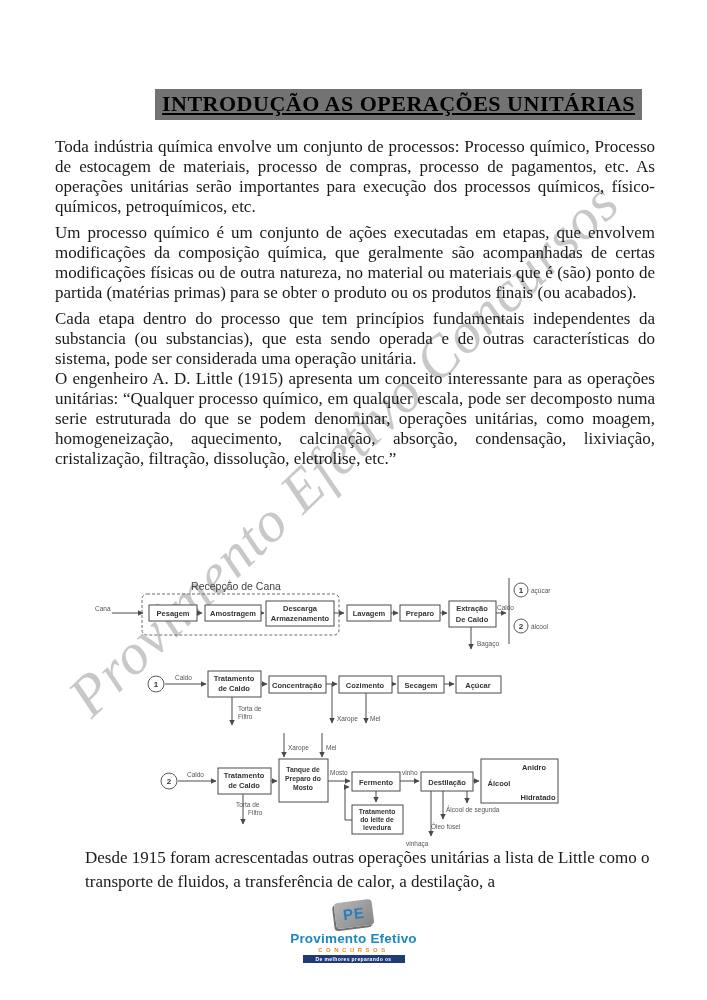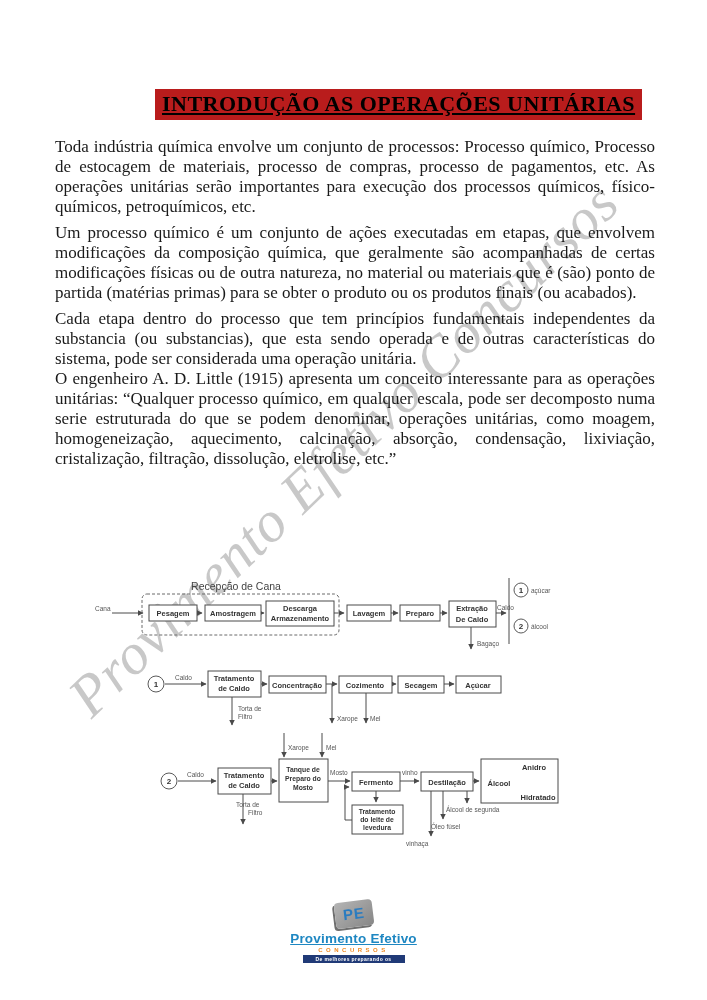--- a/index.html
+++ b/index.html
@@ -11,21 +11,21 @@
   #watermark {
     position:absolute; left:78px; top:672px; z-index:0;
     transform:rotate(-44deg); transform-origin:0 50%;
     font-family:"Liberation Serif", serif; font-style:italic;
     font-size:58px; letter-spacing:1px; white-space:nowrap;
     color:rgba(125,125,125,0.42);
   }
   
   #title-wrap { position:absolute; left:155px; top:89px; z-index:2; }
   #title {
-    display:inline-block; background:#b91c1c; color:#000;
+    display:inline-block; background:#737373; color:#000;
     font-size:22px; font-weight:bold; text-decoration:underline;
     padding:2px 7px 3px 7px; letter-spacing:0.5px;
   }
   
   #text-col { position:absolute; left:55px; top:137px; width:600px; z-index:1; }
   #text-col p {
     margin:0 0 6px 0; font-size:17px; line-height:20px;
     text-align:justify; text-justify:inter-word;
   }
   #text-col p.nogap { margin-bottom:0; }
@@ -50,21 +50,21 @@
   #logo-cube {
     display:inline-block; width:38px; height:26px; border-radius:4px;
     background:linear-gradient(145deg,#b5b5b5,#868686);
     box-shadow:-2px 2px 0 #6f6f6f; transform:rotate(-7deg);
     line-height:26px; text-align:center;
     font-family:"Liberation Sans",sans-serif; font-weight:bold; font-size:15px;
     color:#2a7cc0; letter-spacing:1px;
   }
   #logo-brand {
     margin-top:4px; font-family:"Liberation Sans",sans-serif;
-    font-size:13.5px; font-weight:bold; color:#1e87c2; letter-spacing:0.2px;text-decoration:underline;
+    font-size:13.5px; font-weight:bold; color:#1e87c2; letter-spacing:0.2px;
   }
   #logo-sub {
     font-family:"Liberation Sans",sans-serif; font-size:6px; font-weight:bold;
     color:#f08a24; letter-spacing:3.5px; margin-top:1px;
   }
   #logo-bar {
     margin:2px auto 0 auto; width:102px; height:8px; background:#203a77;
     color:#ffffff; font-family:"Liberation Sans",sans-serif; font-size:5px;
     line-height:8px; letter-spacing:0.4px; font-weight:bold;
   }
@@ -80,20 +80,21 @@
     <span id="title">INTRODUÇÃO AS OPERAÇÕES UNITÁRIAS</span>
   </div>
 
   <div id="text-col">
     <p>Toda indústria química envolve um conjunto de processos: Processo químico, Processo de estocagem de materiais, processo de compras, processo de pagamentos, etc. As operações unitárias serão importantes para execução dos processos químicos, físico-químicos, petroquímicos, etc.</p>
     <p>Um processo químico é um conjunto de ações executadas em etapas, que envolvem modificações da composição química, que geralmente são acompanhadas de certas modificações físicas ou de outra natureza, no material ou materiais que é (são) ponto de partida (matérias primas) para se obter o produto ou os produtos finais (ou acabados).</p>
     <p class="nogap">Cada etapa dentro do processo que tem princípios fundamentais independentes da substancia (ou substancias), que esta sendo operada e de outras características do sistema, pode ser considerada uma operação unitária.</p>
     <p>O engenheiro A. D. Little (1915) apresenta um conceito interessante para as operações unitárias: “Qualquer processo químico, em qualquer escala, pode ser decomposto numa serie estruturada do que se podem denominar, operações unitárias, como moagem, homogeneização, aquecimento, calcinação, absorção, condensação, lixiviação, cristalização, filtração, dissolução, eletrolise, etc.”</p>
   </div>
 
+  <div id="p5">Desde 1915 foram acrescentadas outras operações unitárias a lista de Little como o transporte de fluidos, a transferência de calor, a destilação, a</div>
 
   <svg id="diagram" width="707" height="1000" viewBox="0 0 707 1000">
     <defs>
       <marker id="ah" markerWidth="7" markerHeight="7" refX="5.5" refY="3" orient="auto">
         <path d="M0,0 L6,3 L0,6 z" fill="#4a4a4a"></path>
       </marker>
     </defs>
 
     <g>
 

